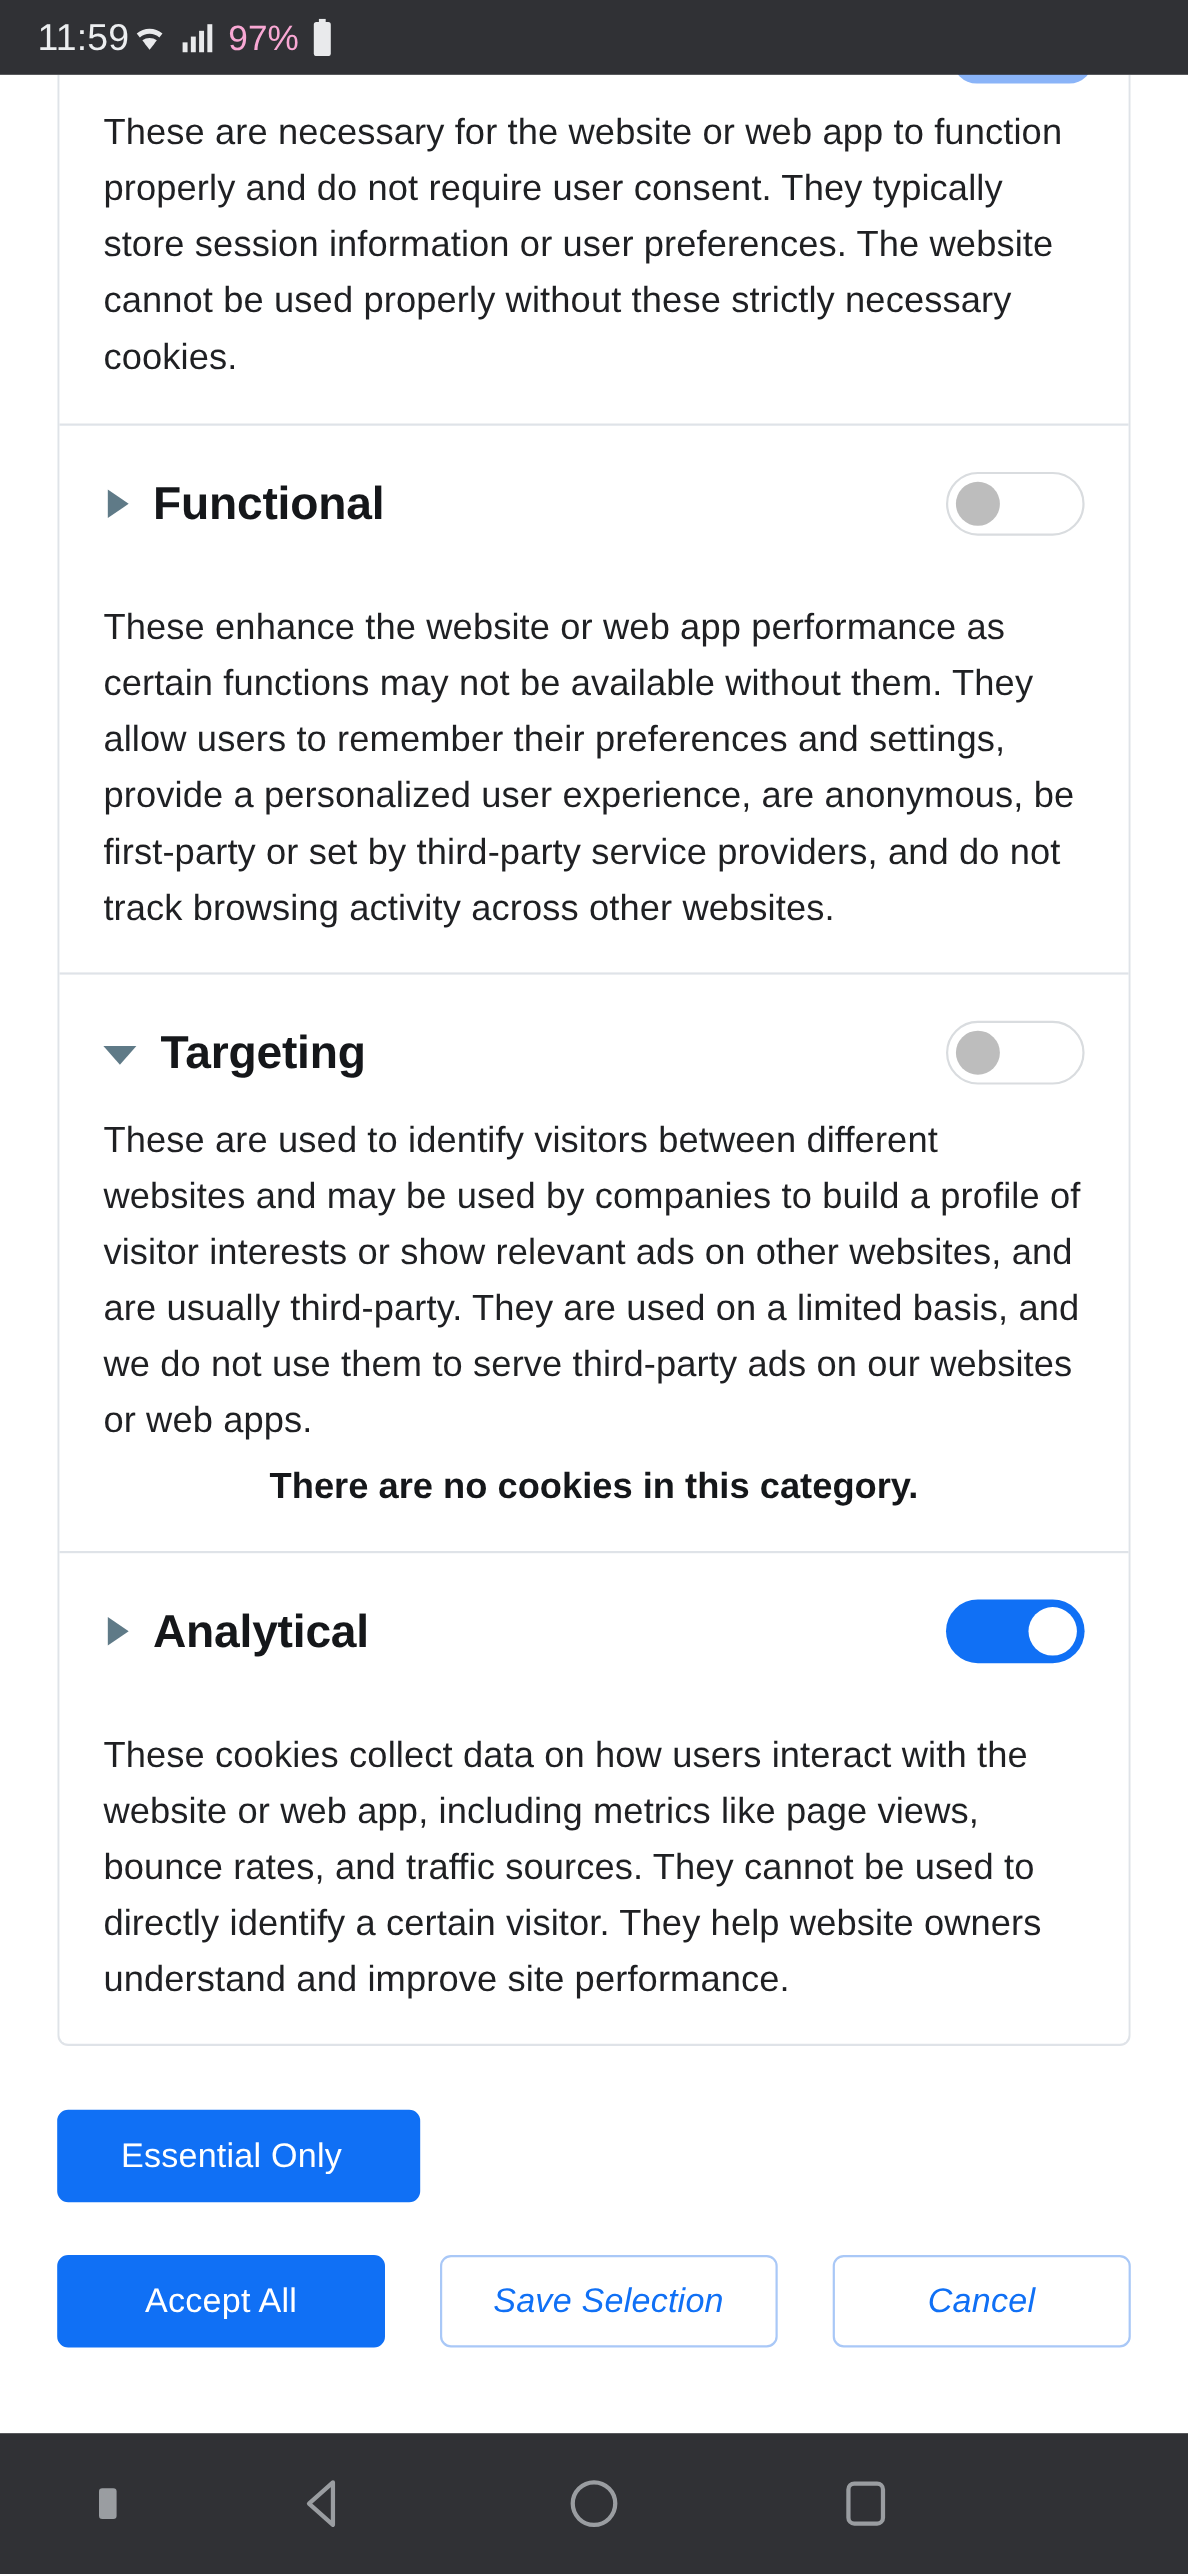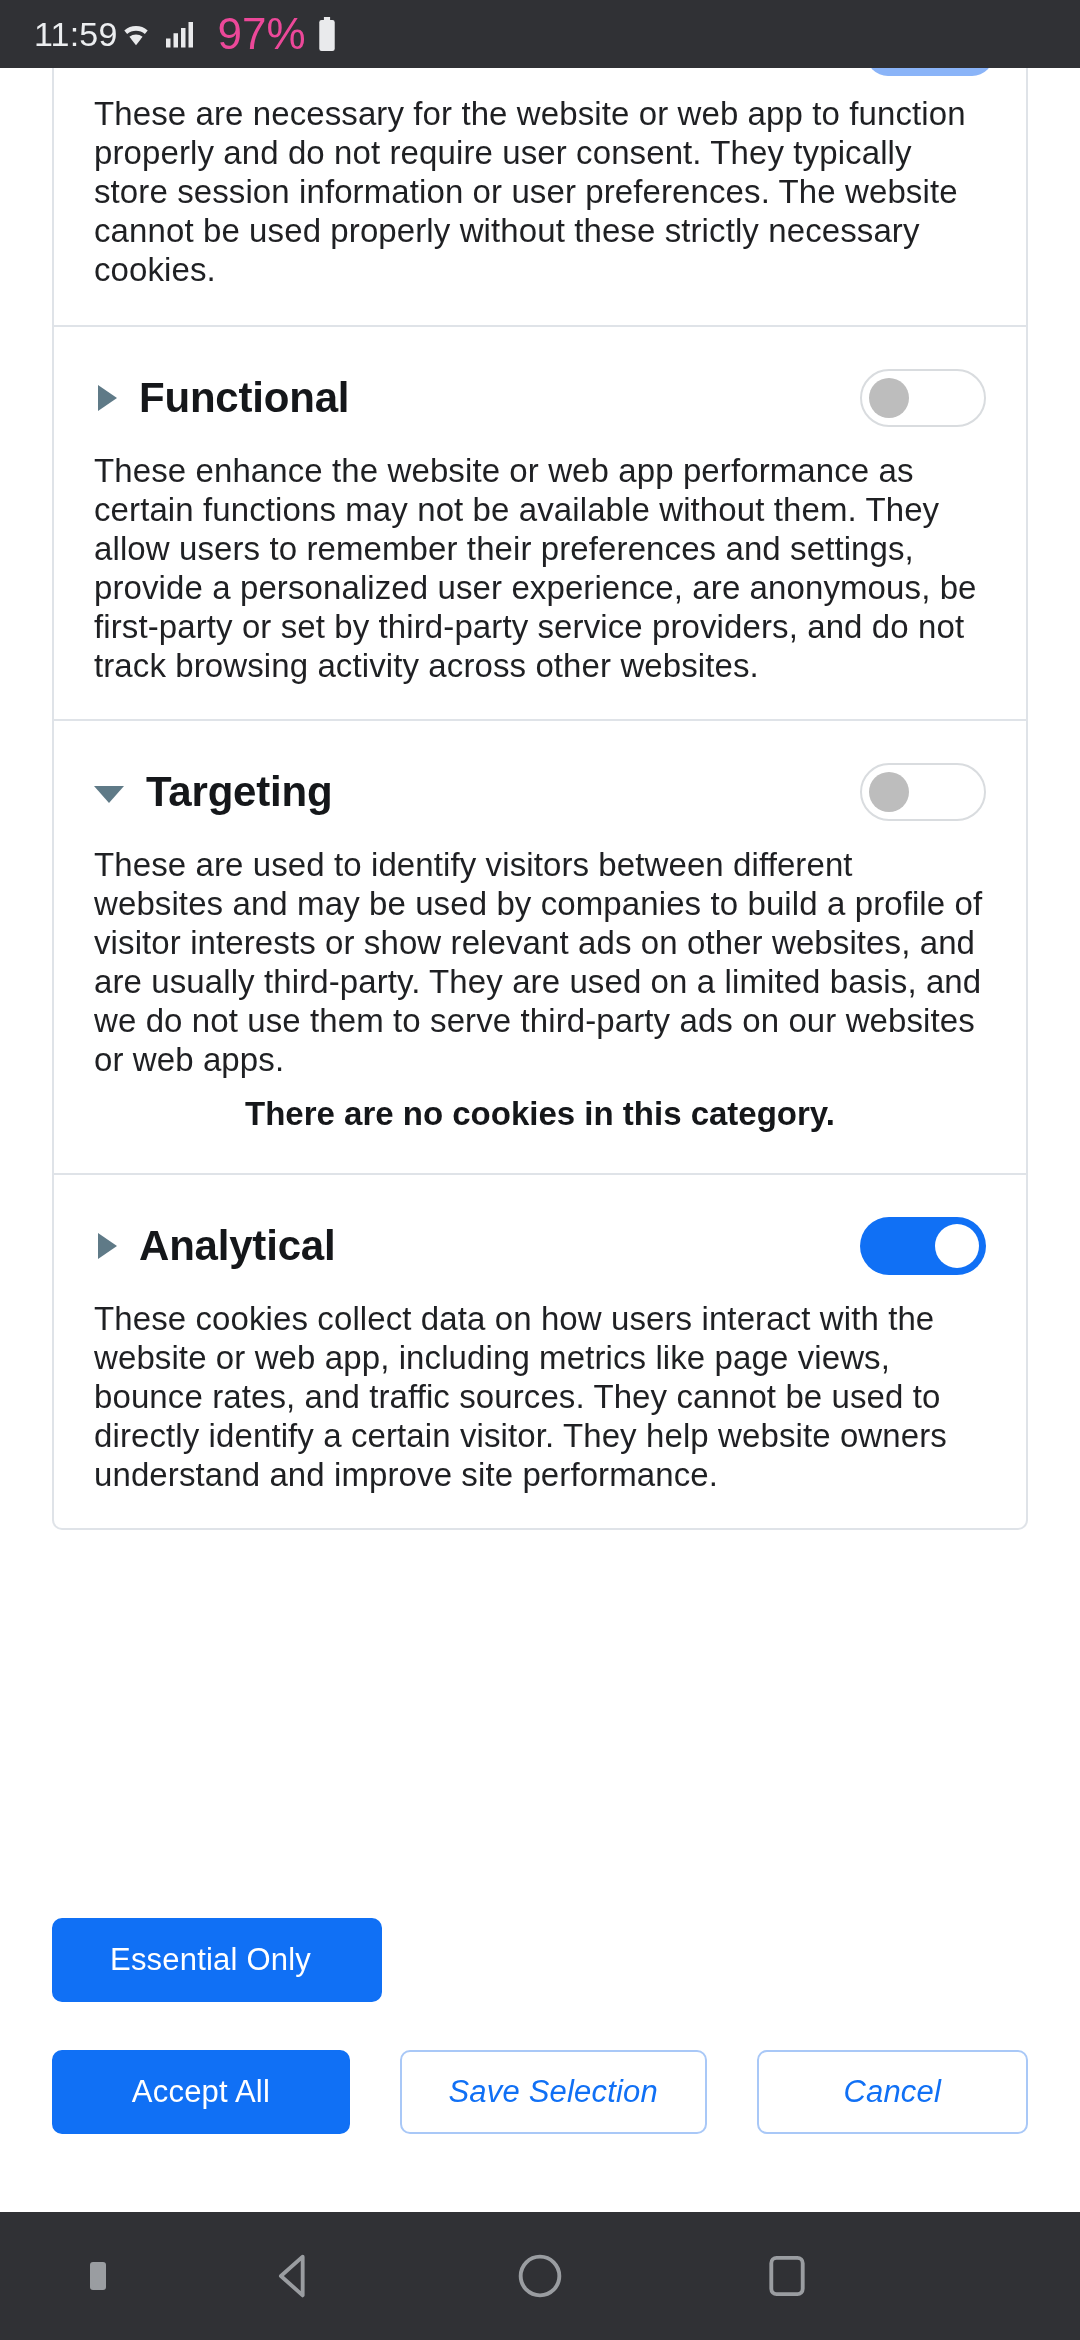--- a/index.html
+++ b/index.html
@@ -13,21 +13,21 @@
 
   
   .statusbar{
     position:absolute; top:0; left:0; width:1080px; height:68px;
     background:#303135; color:#e9eaec;
     display:flex; align-items:center; justify-content:flex-start;
     padding:0 34px; z-index:50;
   }
   .sb-time{ font-size:34px; letter-spacing:0.2px; color:#eceef0; }
   .sb-right{ display:flex; align-items:center; gap:10px; }
-  .sb-pct{ font-size:44px; color:#ec4899;margin-left:10px; }
+  .sb-pct{ font-size:32px; color:#f9a8d4; }
   .sb-ico{ display:block; }
 
   
   .card{
     position:absolute; left:52px; top:68px; width:976px;
     background:#ffffff;
     border-left:2px solid #dfe3e8;
     border-right:2px solid #dfe3e8;
     border-bottom:2px solid #dfe3e8;
     border-bottom-left-radius:10px; border-bottom-right-radius:10px;
@@ -35,21 +35,21 @@
   
   .cut-toggle{
     position:absolute; left:812px; top:-14px; width:128px; height:22px;
     background:#8ab4f8; border-radius:0 0 44px 44px; overflow:hidden;
   }
 
   .sec{ padding:0 40px; }
   .sec + .sec{ border-top:2px solid #dfe3e8; }
 
   .body-text{
-    font-size:33px; line-height:39px; color:#1f2023;
+    font-size:33px; line-height:51px; color:#1f2023;
     letter-spacing:0.1px;
   }
   .p-top { padding-top:26px; padding-bottom:36px; }
 
   .sec-head{
     display:flex; align-items:center; justify-content:space-between;
     padding-top:42px; padding-bottom:24px;
   }
   .sec-head-left{ display:flex; align-items:center; gap:22px; }
   .tri{ width:0; height:0; flex:0 0 auto; }
@@ -72,21 +72,21 @@
   .toggle.off .knob{
     position:absolute; left:7px; top:7px; width:40px; height:40px;
     border-radius:50%; background:#bdbdbd;
   }
   .toggle.on{ background:#1070f5; }
   .toggle.on .knob{
     position:absolute; right:7px; top:7px; width:44px; height:44px;
     border-radius:50%; background:#ffffff;
   }
 
-  .sec-body{ padding-bottom:34px; }
+  .sec-body{ padding-bottom:34px;margin-top:33px; }
   .no-cookies{
     text-align:center; font-size:33px; font-weight:bold;
     color:#15171a; padding:16px 0 40px;
   }
 
   
   .actions{ position:absolute; left:52px; top:1918px; width:976px; }
   .btn{
     font-family:"Liberation Sans", sans-serif;
     font-size:31px; border-radius:10px; height:84px;

